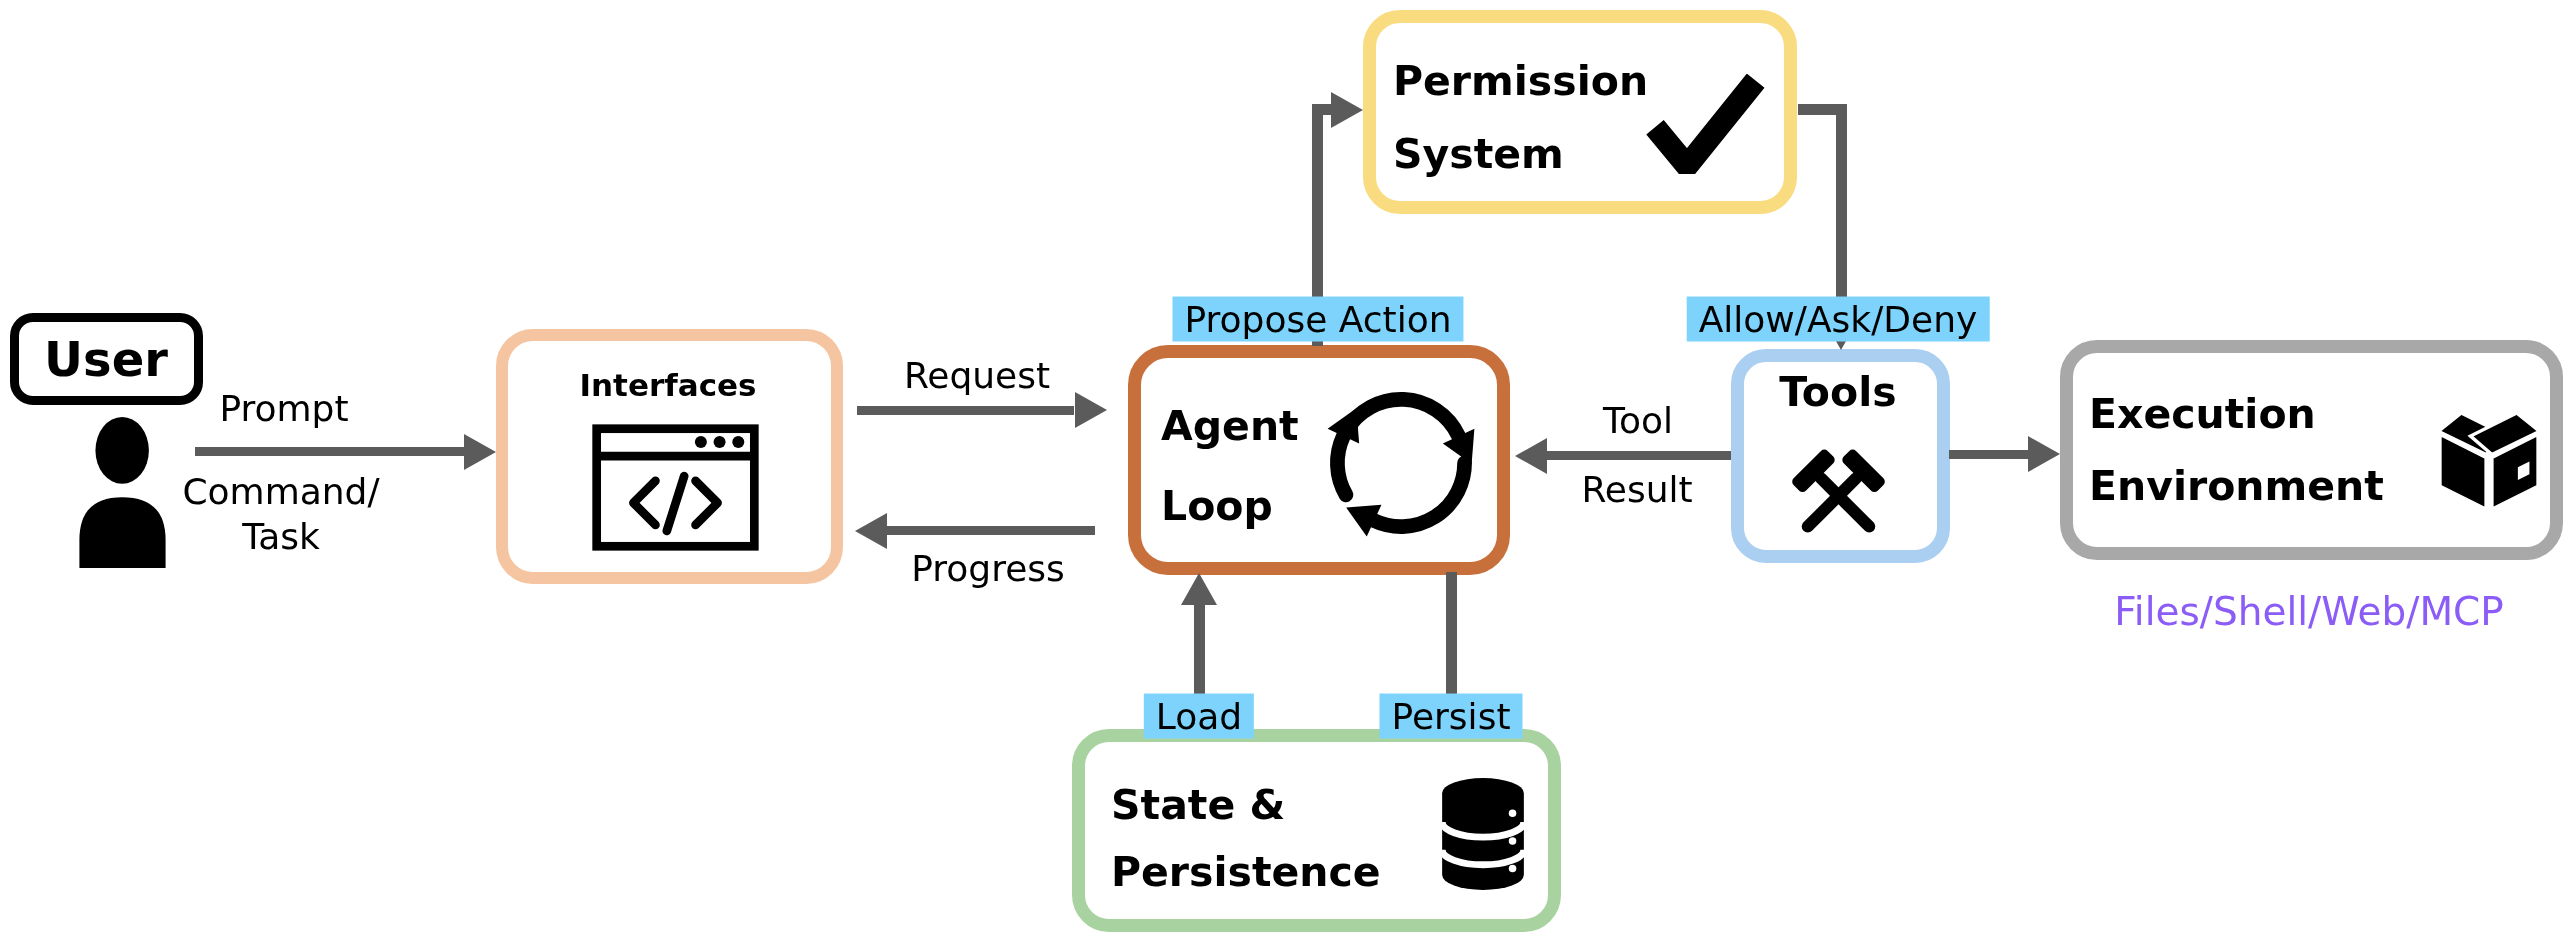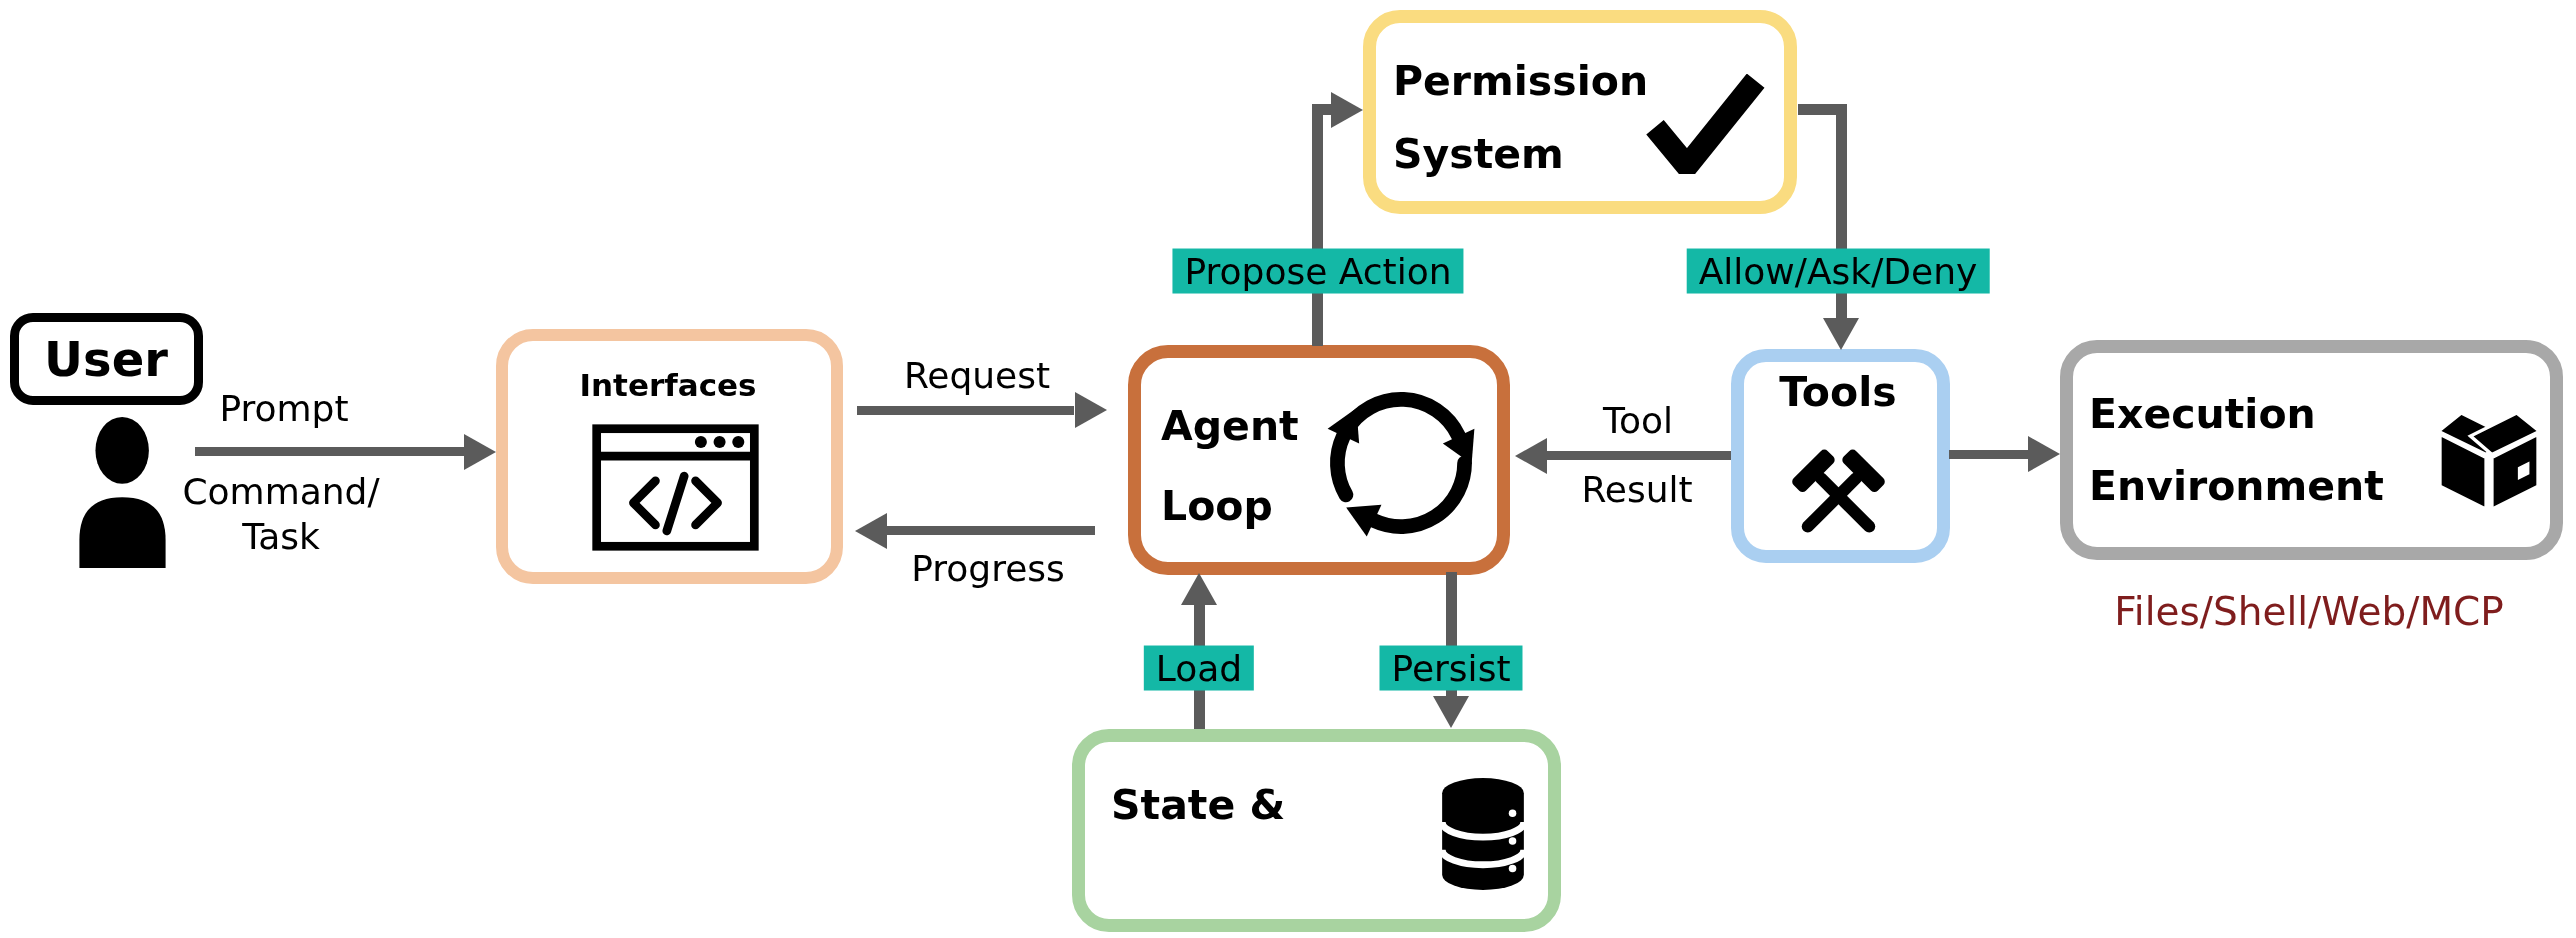--- a/index.html
+++ b/index.html
@@ -20,28 +20,28 @@
   .node.state{left:1072px;top:729px;width:489px;height:203px;border:13.4px solid #A8D3A0;border-radius:37px;}
 
   .shaft{position:absolute;background:#5B5B5B;z-index:3;}
   .head{position:absolute;width:0;height:0;z-index:3;}
   .head.r{border-top:18px solid transparent;border-bottom:18px solid transparent;border-left:32px solid #5B5B5B;}
   .head.l{border-top:18px solid transparent;border-bottom:18px solid transparent;border-right:32px solid #5B5B5B;}
   .head.u{border-left:18px solid transparent;border-right:18px solid transparent;border-bottom:32px solid #5B5B5B;}
   .head.d{border-left:18px solid transparent;border-right:18px solid transparent;border-top:32px solid #5B5B5B;}
 
   .elabel{position:absolute;transform:translate(-50%,-50%);font-size:36px;color:#000;white-space:nowrap;z-index:5;line-height:1.1;}
-  .elabel.masked{background:#14b8a6;padding:2.7px 12px;}
+  .elabel.masked{background:#7dd3fc;padding:2.7px 12px;margin-top:48px;}
 
   .title{position:absolute;font-weight:700;color:#000;white-space:nowrap;z-index:4;font-size:41px;}
   .tc{transform:translate(-50%,-50%);}
   .tl{transform:translateY(-50%);margin-top:6px;}
   .title.user-t{font-size:48px;}
   .title.interfaces-t{font-size:31px;}
-  .caption{position:absolute;transform:translate(-50%,-50%);font-size:39px;color:#7f1d1d;white-space:nowrap;z-index:4;}
+  .caption{position:absolute;transform:translate(-50%,-50%);font-size:39px;color:#8b5cf6;white-space:nowrap;z-index:4;}
 
   .icon{position:absolute;z-index:4;}
 </style>
 </head>
 <body>
 
 <div class="canvas">
 
   <div class="shaft" style="left:195px;top:447px;width:269px;height:9.4px"></div>
   <div class="head r" style="left:464px;top:434px"></div>
@@ -100,20 +100,21 @@
   <div class="node tools"></div>
   <div class="title tc" style="left:1838px;top:392px">Tools</div>
 
   <div class="node execution"></div>
   <div class="title tl" style="left:2089px;top:480px">Environment</div>
   <div class="title tl" style="left:2089px;top:408px">Execution</div>
   <div class="caption" style="left:2309px;top:611px">Files/Shell/Web/MCP</div>
 
   <div class="node state"></div>
   <div class="title tl" style="left:1111px;top:799px">State &amp;</div>
+  <div class="title tl" style="left:1111px;top:866px">Persistence</div>
 
   <svg class="icon" style="left:74px;top:409px" width="97" height="159" viewBox="0 0 145 238">
     <ellipse cx="72" cy="62" rx="40" ry="50" fill="#000"></ellipse>
     <path d="M8 238 L8 196 Q8 132 72 132 Q137 132 137 196 L137 238 Z" fill="#000"></path>
   </svg>
 
   <svg class="icon" style="left:592px;top:424px" width="167" height="127" viewBox="0 0 250 190">
     <rect x="7" y="7" width="236" height="176" fill="none" stroke="#000" stroke-width="13"></rect>
     <line x1="7" y1="48" x2="243" y2="48" stroke="#000" stroke-width="13"></line>
     <circle cx="163" cy="27" r="9" fill="#000"></circle>

